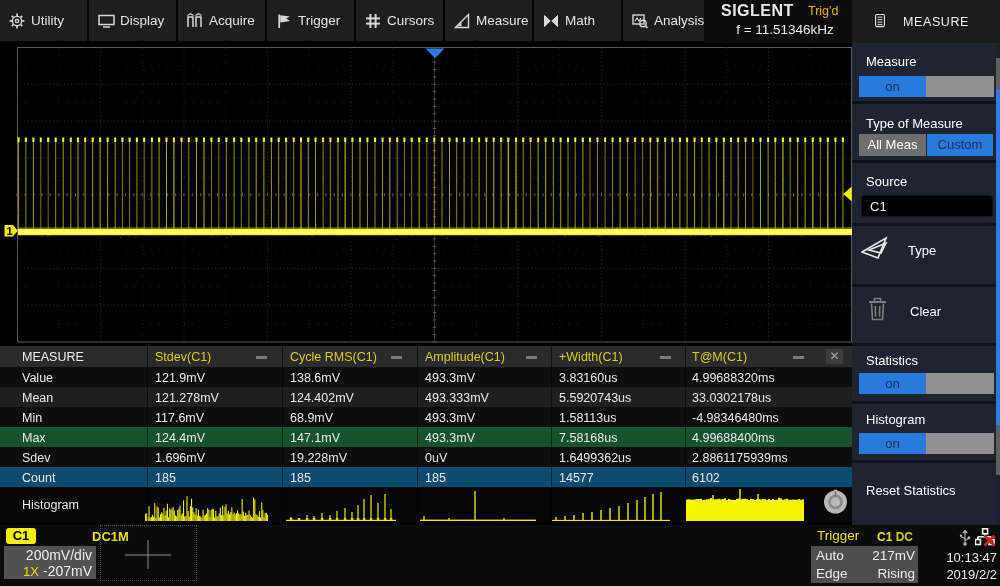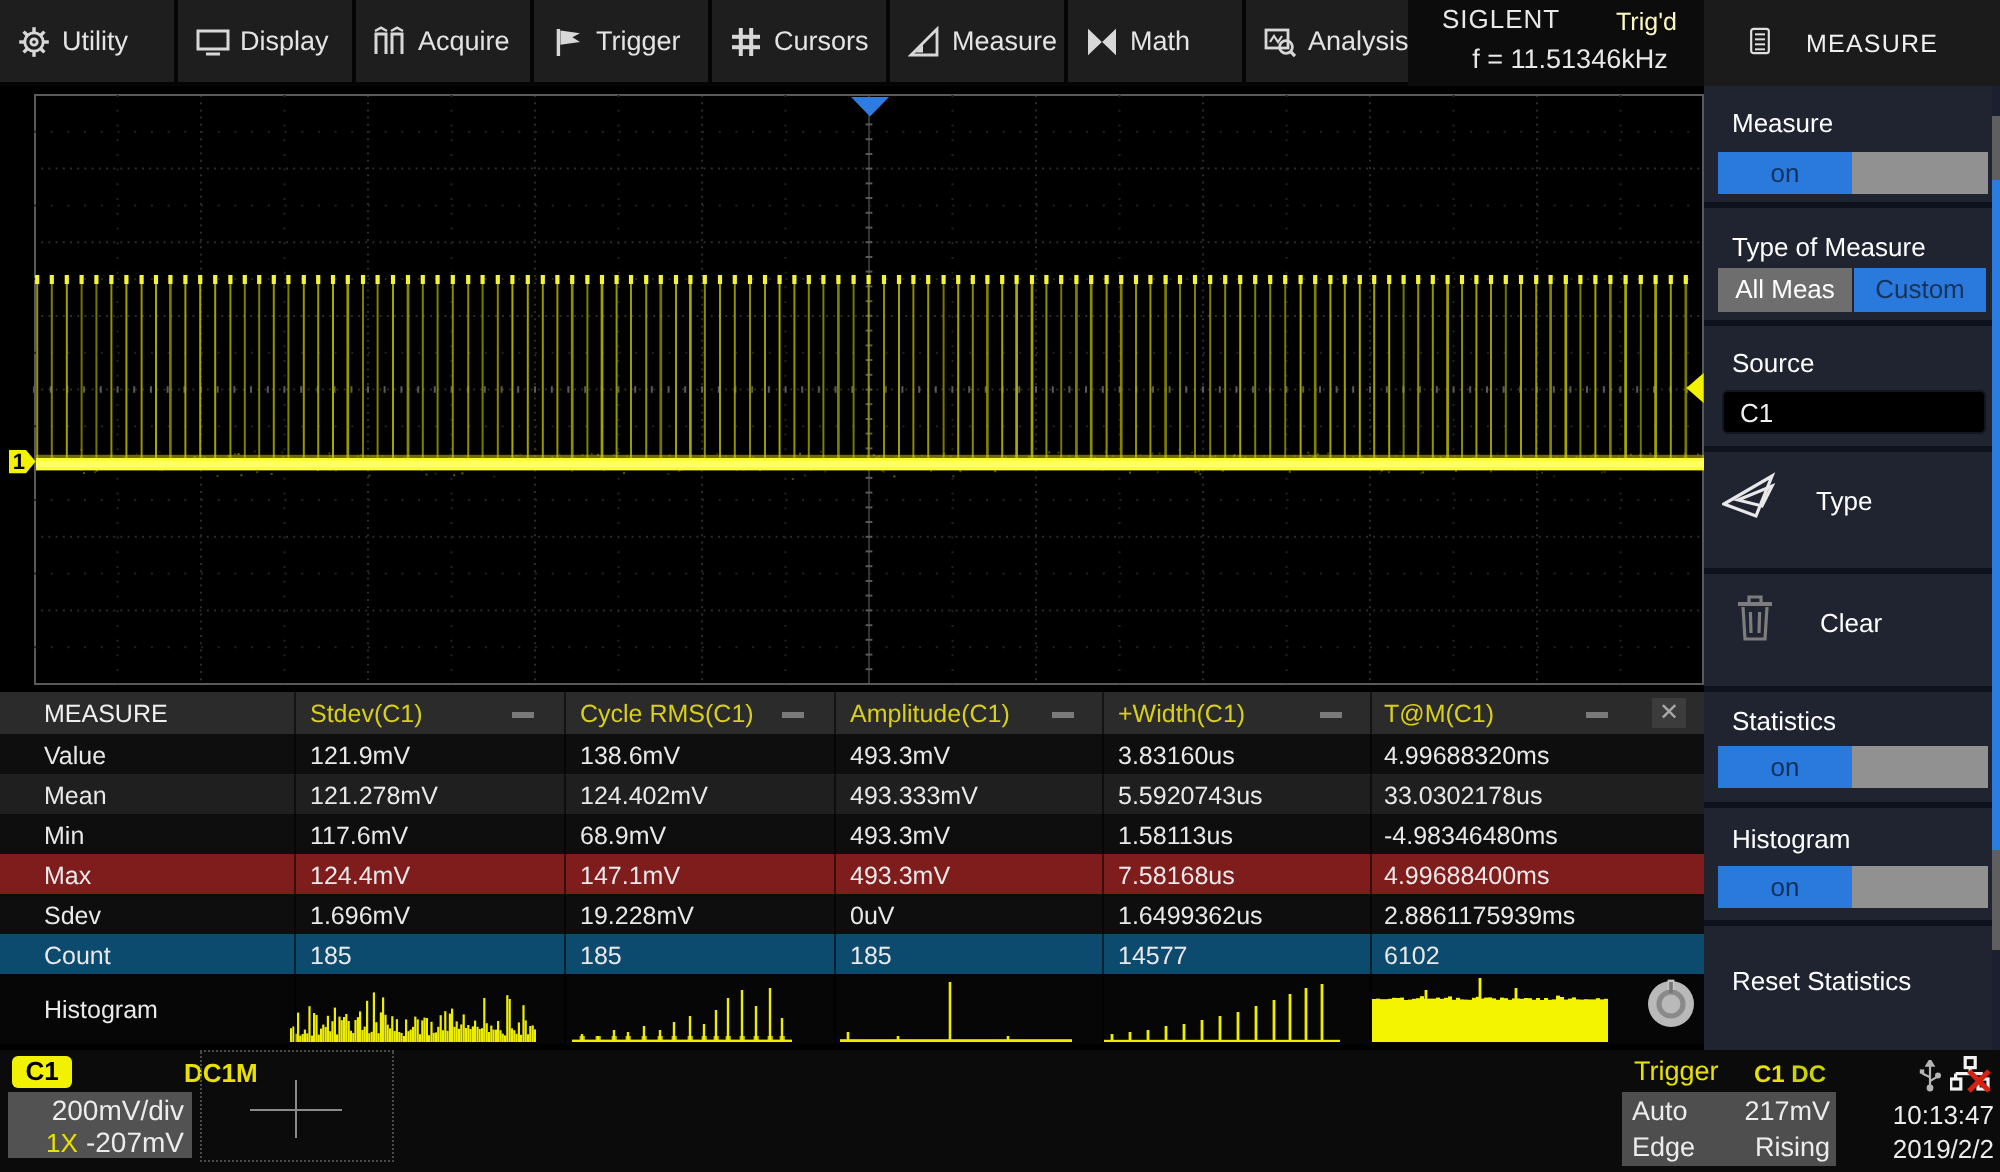--- a/index.html
+++ b/index.html
@@ -5,23 +5,23 @@
   * { margin:0; padding:0; box-sizing:border-box; }
   html,body { background:#000; }
   #root { position:relative; width:1000px; height:586px; overflow:hidden;
           background:#000; font-family:"Liberation Sans", sans-serif; }
   
   #menubar { position:absolute; left:0; top:0; width:1000px; height:43px; background:#050505; }
   .mitem { position:absolute; top:0; height:41px; background:#1e1e1e; }
   .mitem svg { position:absolute; left:9px; top:13px; }
   .mitem span { position:absolute; left:31px; top:13px; font-size:13.5px; color:#e4e4e4; }
   #logoarea { position:absolute; left:704px; top:0; width:148px; height:43px; background:#0c0c0c; }
-  #siglent { position:absolute; left:17px; top:2px; font-size:13px; font-weight:normal;
+  #siglent { position:absolute; left:17px; top:2px; font-size:16px; font-weight:bold;
              color:#e8e8e8; letter-spacing:0.5px; }
-  #trigd { position:absolute; left:104px; top:4px; font-size:12.5px; color:#fef9c3; }
+  #trigd { position:absolute; left:104px; top:4px; font-size:12.5px; color:#eab308; }
   #freq  { position:absolute; left:7px; top:22px; width:148px; text-align:center;
            font-size:13.5px; color:#e8e8e8; }
   #mhead { position:absolute; left:852px; top:0; width:148px; height:43px; background:#1b1b1b; }
   #mhead span { position:absolute; left:51px; top:15px; font-size:12.5px; color:#f0f0f0; letter-spacing:0.6px; }
   
   #mtable { position:absolute; left:0; top:346px; width:852px; height:176px; font-size:12.5px; }
   .trow { position:absolute; left:0; width:852px; }
   .tl { position:absolute; top:50%; transform:translateY(-50%); color:#e9e9e9; white-space:nowrap; }
   .trow .tl { top:11px; }
   #tclose { position:absolute; left:826px; top:3px; width:17px; height:15px; background:#3c3c3c;
@@ -1033,21 +1033,21 @@
         <span class="tl" style="left:692px">33.0302178us</span>
       </div>
       <div class="trow" style="top:61px;height:20px;background:#0e0e0e">
         <span class="tl" style="left:22px">Min</span>
         <span class="tl" style="left:155px">117.6mV</span>
         <span class="tl" style="left:290px">68.9mV</span>
         <span class="tl" style="left:425px">493.3mV</span>
         <span class="tl" style="left:559px">1.58113us</span>
         <span class="tl" style="left:692px">-4.98346480ms</span>
       </div>
-      <div class="trow" style="top:81px;height:37px;background:#7f1d1d">
+      <div class="trow" style="top:81px;height:37px;background:#14532d">
         <span class="tl" style="left:22px">Max</span>
         <span class="tl" style="left:155px">124.4mV</span>
         <span class="tl" style="left:290px">147.1mV</span>
         <span class="tl" style="left:425px">493.3mV</span>
         <span class="tl" style="left:559px">7.58168us</span>
         <span class="tl" style="left:692px">4.99688400ms</span>
       </div>
       <div class="trow" style="top:101px;height:20px;background:#0e0e0e">
         <span class="tl" style="left:22px">Sdev</span>
         <span class="tl" style="left:155px">1.696mV</span>

